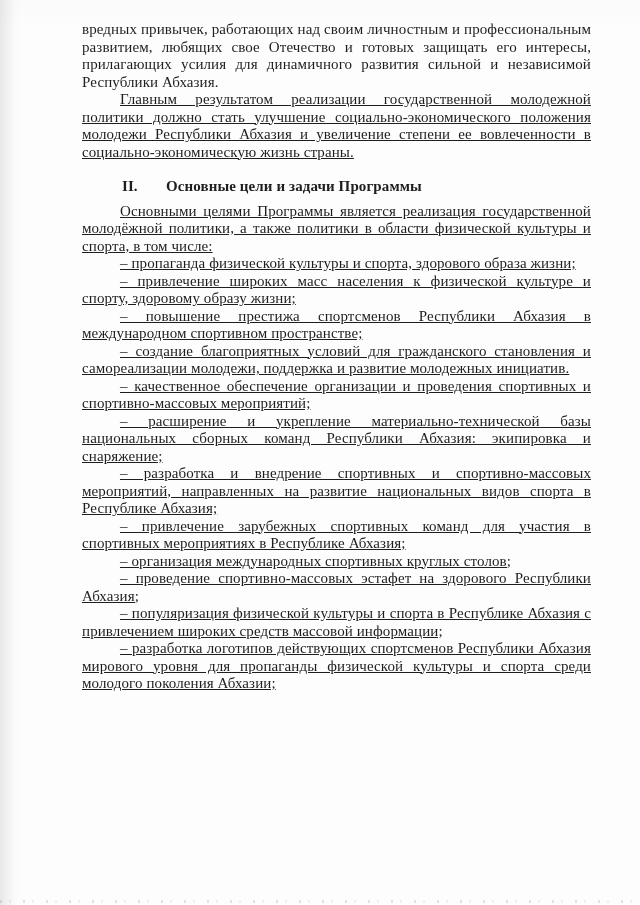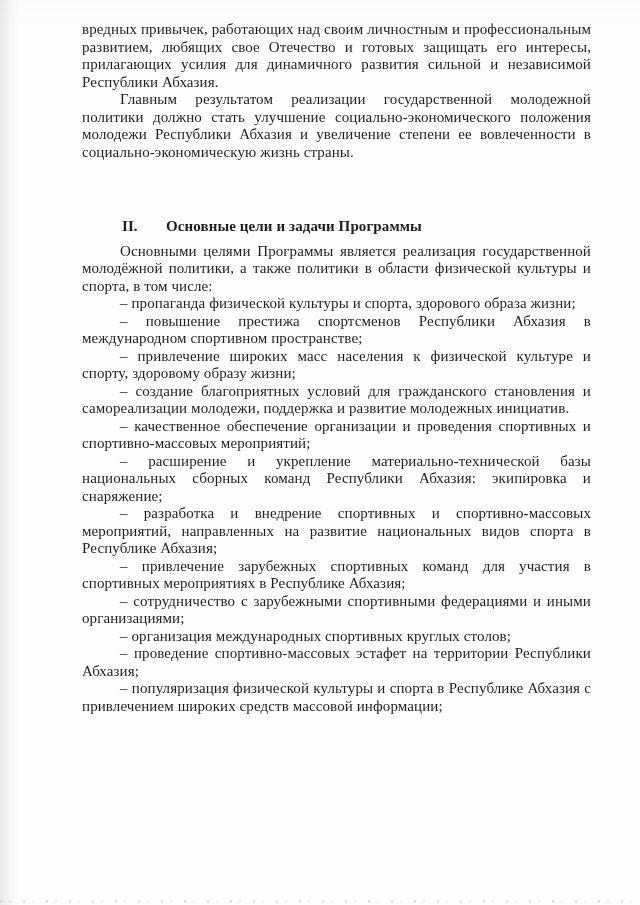--- a/index.html
+++ b/index.html
@@ -24,30 +24,30 @@
   .page-body{
     position:absolute;
     left:82px;top:21px;width:509px;
     color:var(--ink);
     font-size:15px;
     line-height:17.5px;
     text-align:justify;
     letter-spacing:0.1px;
   }
   .page-body p{margin:0;}
-  p.paragraph, p.list{text-indent:38px;}
+  p.paragraph, p.list{text-indent:38px;text-decoration:underline;}
   p.continuation{text-indent:0;}
   p.heading{
     font-weight:bold;
     text-align:left;
     margin:17px 0 7px 0;
     padding-left:40px;
     text-indent:0;
   }
-  .h-num{display:inline-block;width:44px;margin-top:40px;}
+  .h-num{display:inline-block;width:44px;}
   .scan-left-shade{
     position:absolute;left:0;top:0;width:16px;height:905px;
     background:linear-gradient(90deg, rgba(60,60,60,0.06), rgba(60,60,60,0));
     pointer-events:none;
   }
   .scan-bottom-artifact{
     position:absolute;left:0;bottom:2px;width:640px;height:3px;
     background:repeating-linear-gradient(90deg,
       rgba(110,110,110,0.35) 0 2px, rgba(0,0,0,0) 2px 9px,
       rgba(140,140,140,0.22) 9px 11px, rgba(0,0,0,0) 11px 23px);
@@ -58,27 +58,27 @@
 </head>
 <body>
 
 <div class="sheet">
   <div class="page-body">
       <p class="continuation">вредных привычек, работающих над своим личностным и профессиональным развитием, любящих свое Отечество и готовых защищать его интересы, прилагающих усилия для динамичного развития сильной и независимой Республики Абхазия.</p>
       <p class="paragraph">Главным результатом реализации государственной молодежной политики должно стать улучшение социально-экономического положения молодежи Республики Абхазия и увеличение степени ее вовлеченности в социально-экономическую жизнь страны.</p>
       <p class="heading"><span class="h-num">II.</span><span>Основные цели и задачи Программы</span></p>
       <p class="paragraph">Основными целями Программы является реализация государственной молодёжной политики, а также политики в области физической культуры и спорта, в том числе:</p>
       <p class="list">– пропаганда физической культуры и спорта, здорового образа жизни;</p>
+      <p class="list">– привлечение широких масс населения к физической культуре и спорту, здоровому образу жизни;</p>
       <p class="list">– повышение престижа спортсменов Республики Абхазия в международном спортивном пространстве;</p>
-      <p class="list">– привлечение широких масс населения к физической культуре и спорту, здоровому образу жизни;</p>
       <p class="list">– создание благоприятных условий для гражданского становления и самореализации молодежи, поддержка и развитие молодежных инициатив.</p>
       <p class="list">– качественное обеспечение организации и проведения спортивных и спортивно-массовых мероприятий;</p>
       <p class="list">– расширение и укрепление материально-технической базы национальных сборных команд Республики Абхазия: экипировка и снаряжение;</p>
       <p class="list">– разработка и внедрение спортивных и спортивно-массовых мероприятий, направленных на развитие национальных видов спорта в Республике Абхазия;</p>
       <p class="list">– привлечение зарубежных спортивных команд для участия в спортивных мероприятиях в Республике Абхазия;</p>
-      <p class="list">– сотрудничество с зарубежными спортивными федерациями и иными организациями;</p>
       <p class="list">– организация международных спортивных круглых столов;</p>
-      <p class="list">– проведение спортивно-массовых эстафет на территории Республики Абхазия;</p>
+      <p class="list">– проведение спортивно-массовых эстафет на здорового Республики Абхазия;</p>
       <p class="list">– популяризация физической культуры и спорта в Республике Абхазия с привлечением широких средств массовой информации;</p>
+      <p class="list">– разработка логотипов действующих спортсменов Республики Абхазия мирового уровня для пропаганды физической культуры и спорта среди молодого поколения Абхазии;</p>
     </div>
   <div class="scan-left-shade"></div>
   <div class="scan-bottom-artifact"></div>
 </div>
 
 </body></html>

